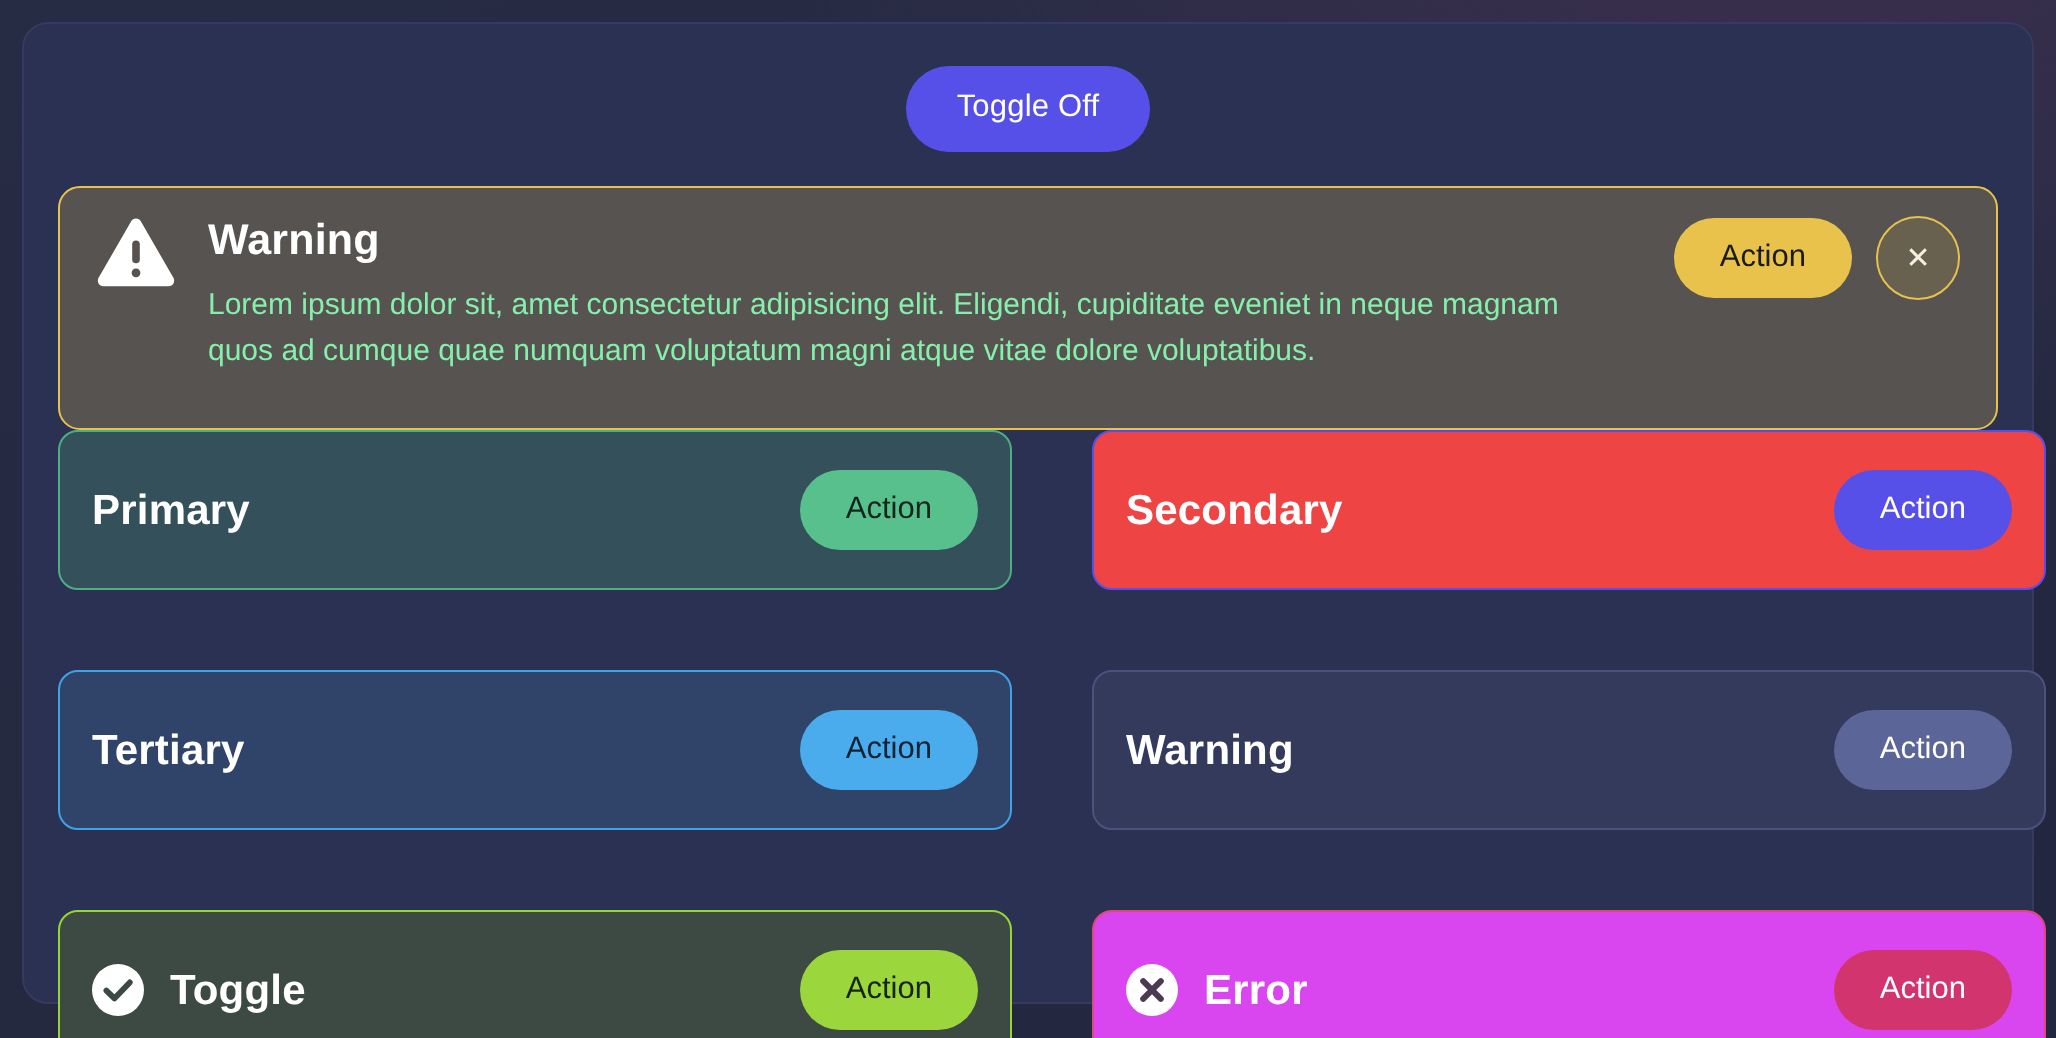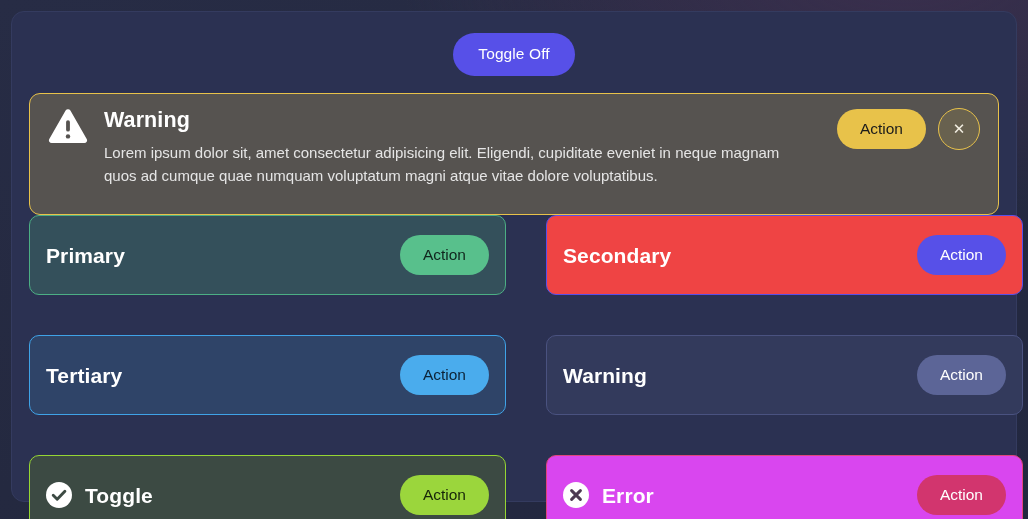--- a/index.html
+++ b/index.html
@@ -80,21 +80,21 @@
   .alert-title {
     font-size: 21.5px;
     font-weight: bold;
     line-height: 1.15;
     margin-bottom: 9px;
     letter-spacing: 0.1px;
   }
   .alert-text {
     font-size: 15px;
     line-height: 1.52;
-    color: #e5e5e5;
+    color: #86efac;
     max-width: 690px;
   }
   .alert-actions {
     flex: 0 0 auto;
     display: flex;
     align-items: center;
     gap: 12px;
   }
   .alert-action-btn {
     background: #e8c24a;

